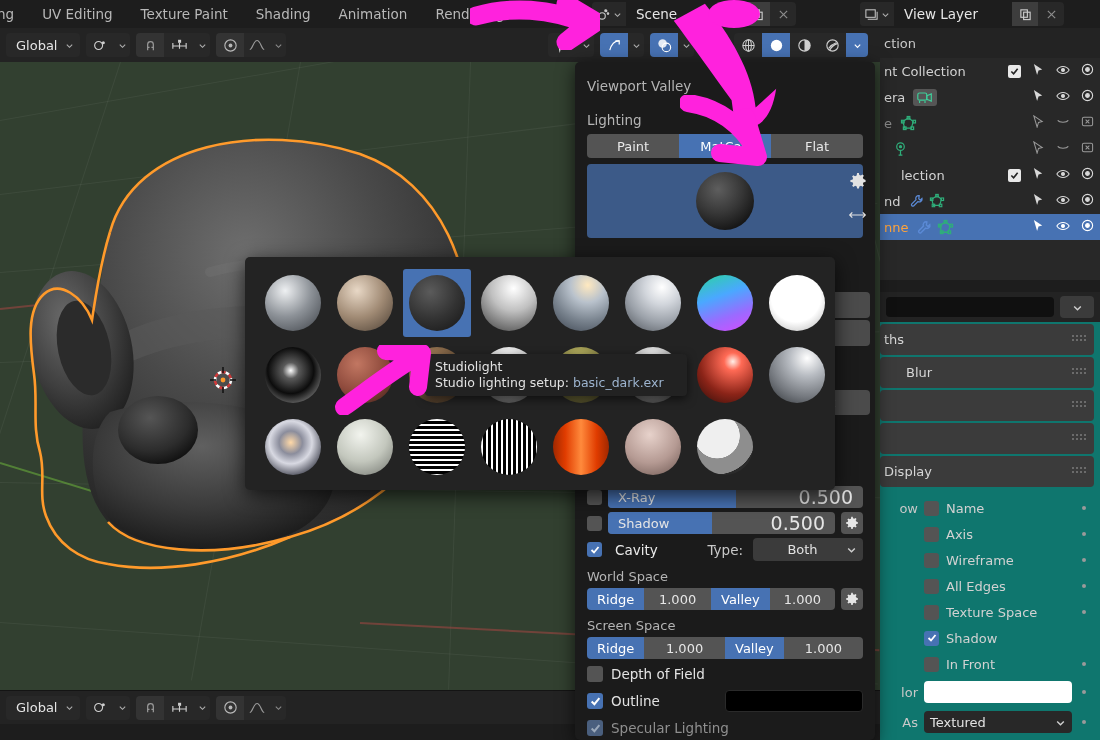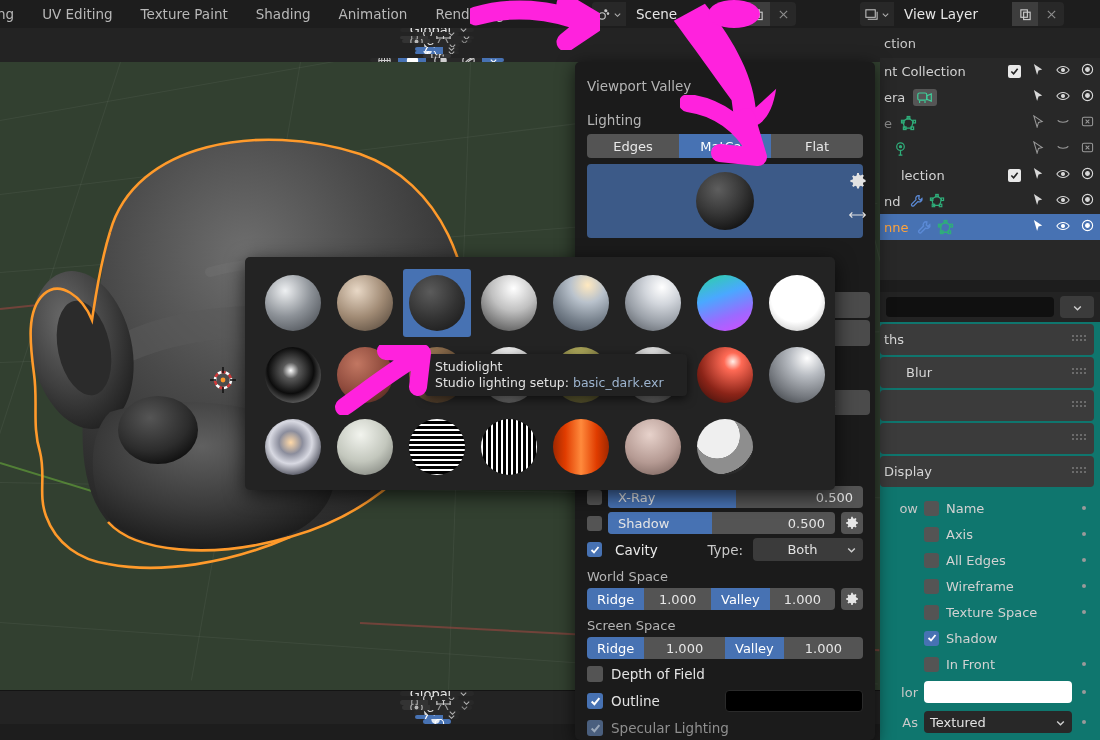--- a/index.html
+++ b/index.html
@@ -46,21 +46,21 @@
   .idblock .btn {
     width: 26px; height: 24px; display: flex; align-items: center;
     justify-content: center; background: #3d3d3d;
   }
   .idblock .btn.flat { background: transparent; }
   .viewlayer-block { position: absolute; left: 860px; top: 2px; }
 
   
   .vp-header {
     position: absolute; left: 0; top: 28px; width: 880px; height: 34px;
-    background: #232323; display: flex; align-items: center; padding: 0 6px; flex-direction: column;
+    background: #232323; display: flex; align-items: center; padding: 0 6px;
   }
   .hgroup { display: flex; align-items: center; border-radius: 4px; overflow: hidden; margin-right: 6px; }
   .hgroup > * { border-radius: 0; }
   .seg { height: 24px; background: #282828; display: flex; align-items: center; justify-content: center; }
   .seg.on { background: #4772b3; }
   .seg.onw { background: #4772b3; }
   .seg.dim { background: #333; }
   .chev { width: 16px; }
   .chev svg { width: 9px; height: 9px; }
   .globaldd { padding: 0 6px 0 10px; gap: 8px; min-width: 74px; }
@@ -171,21 +171,21 @@
   .tt2 { color: #e2e2e2; font-size: 12.5px; }
   .tt2 b { color: #9db4cf; font-weight: normal; }
 
   
   .slider {
     height: 22px; border-radius: 4px; background: #545454; position: relative;
     display: flex; align-items: center; overflow: hidden;
   }
   .slider .fill { position: absolute; left: 0; top: 0; bottom: 0; background: #4772b3; }
   .slider .nm { position: relative; padding-left: 10px; color: #cfcfcf; font-size: 13px; }
-  .slider .vl { position: absolute; right: 10px; color: #d8d8d8; font-size: 13px; text-align: center; }
+  .slider .vl { position: absolute; right: 10px; color: #d8d8d8; font-size: 19px; text-align: center; }
   .slider.dis .nm, .slider.dis .vl { color: #e5e5e5; }
   .srow { display: flex; align-items: center; gap: 6px; margin: 0 12px 4px 12px; }
   .pair { display: flex; flex: 1; gap: 0; border-radius: 4px; overflow: hidden; }
   .pair .half { flex: 1; display: flex; height: 22px; }
   .pair .tag { background: #4772b3; color: #fff; font-size: 13px; display: flex; align-items: center; padding: 0 10px; }
   .pair .num { background: #545454; flex: 1; display: flex; align-items: center; justify-content: center; color: #e6e6e6; font-size: 13px;}
   .sectlabel { color: #b4b4b4; font-size: 13px; margin: 8px 0 4px 12px; }
   .chkrow { display: flex; align-items: center; margin: 0 12px 5px 12px; height: 22px; color: #e2e2e2; font-size: 13.5px;}
   .chkrow .cb2 { width: 16px; height: 16px; border-radius: 3px; background: #545454; margin-right: 8px;
                  display:flex;align-items:center;justify-content:center;}
@@ -873,27 +873,27 @@
       </div>
       <div class="prop-row">
         <span class="lbl-r"></span>
         <span class="cb"></span>
         <span>Axis</span>
         <span class="dot"></span>
       </div>
       <div class="prop-row">
         <span class="lbl-r"></span>
         <span class="cb"></span>
-        <span>All Edges</span>
+        <span>Wireframe</span>
         <span class="dot"></span>
       </div>
       <div class="prop-row">
         <span class="lbl-r"></span>
         <span class="cb"></span>
-        <span>Wireframe</span>
+        <span>All Edges</span>
         <span class="dot"></span>
       </div>
       <div class="prop-row">
         <span class="lbl-r"></span>
         <span class="cb"></span>
         <span>Texture Space</span>
         <span class="dot"></span>
       </div>
       <div class="prop-row">
         <span class="lbl-r"></span>
@@ -940,21 +940,21 @@
         <span class="dot"></span>
       </div>
     </div>
   </div>
 
   <div class="popover">
     <div class="pop-title">Viewport Valley</div>
     <div class="pop-sub">Lighting</div>
 
     <div class="seg3">
-      <div>Edges</div>
+      <div>Paint</div>
       <div class="on">MatCap</div>
       <div>Flat</div>
     </div>
 
     <div class="matcap-preview">
       <svg width="62" height="62" viewBox="0 0 62 62">
         <defs>
             <radialGradient id="pvB" cx="38%" cy="30%" r="75%">
           <stop offset="0%" stop-color="#5e5e5e"></stop>
               <stop offset="55%" stop-color="#373737"></stop>

